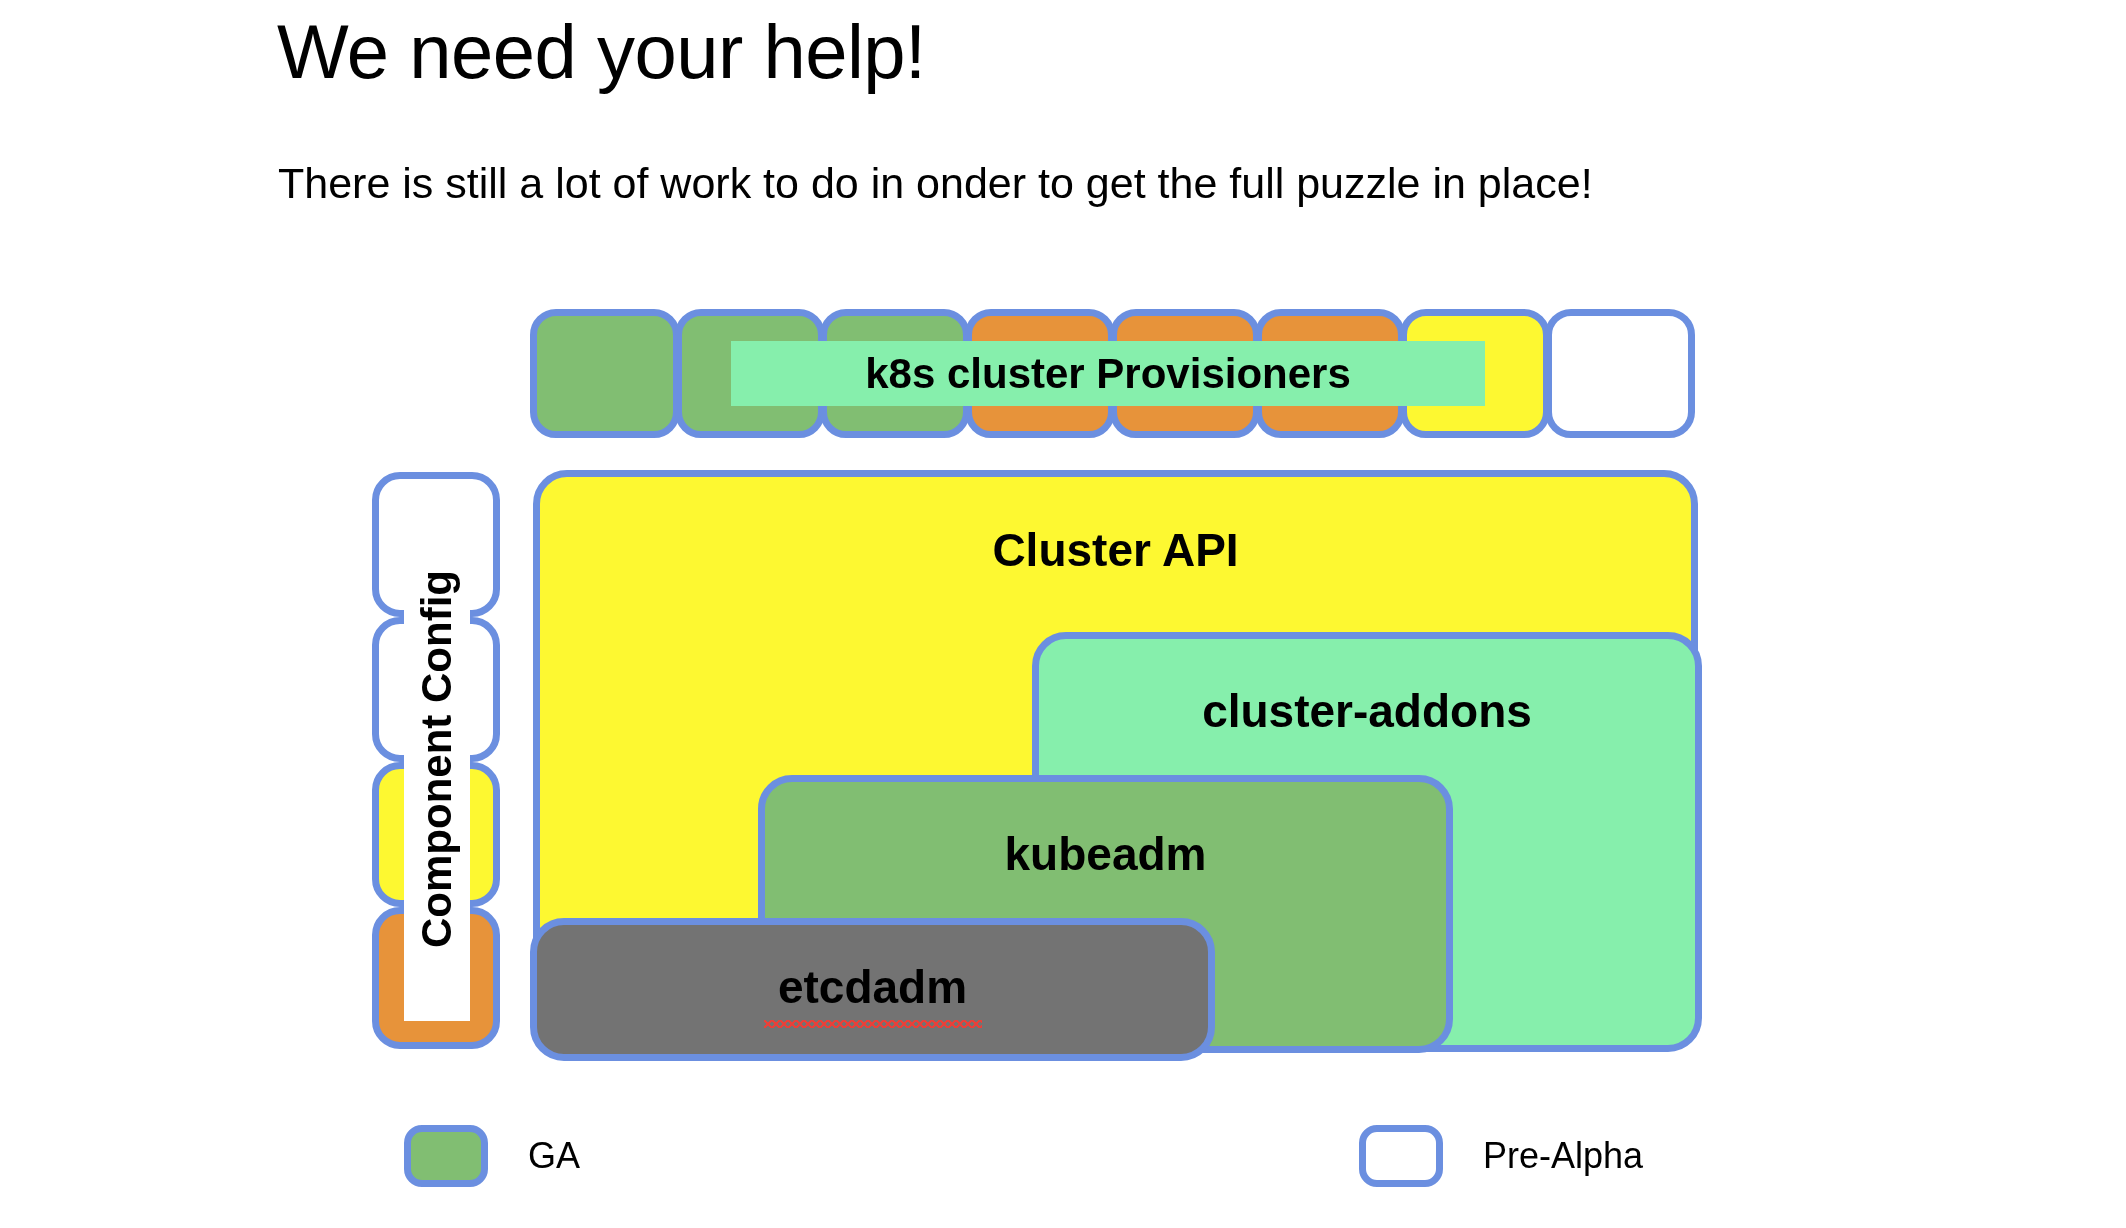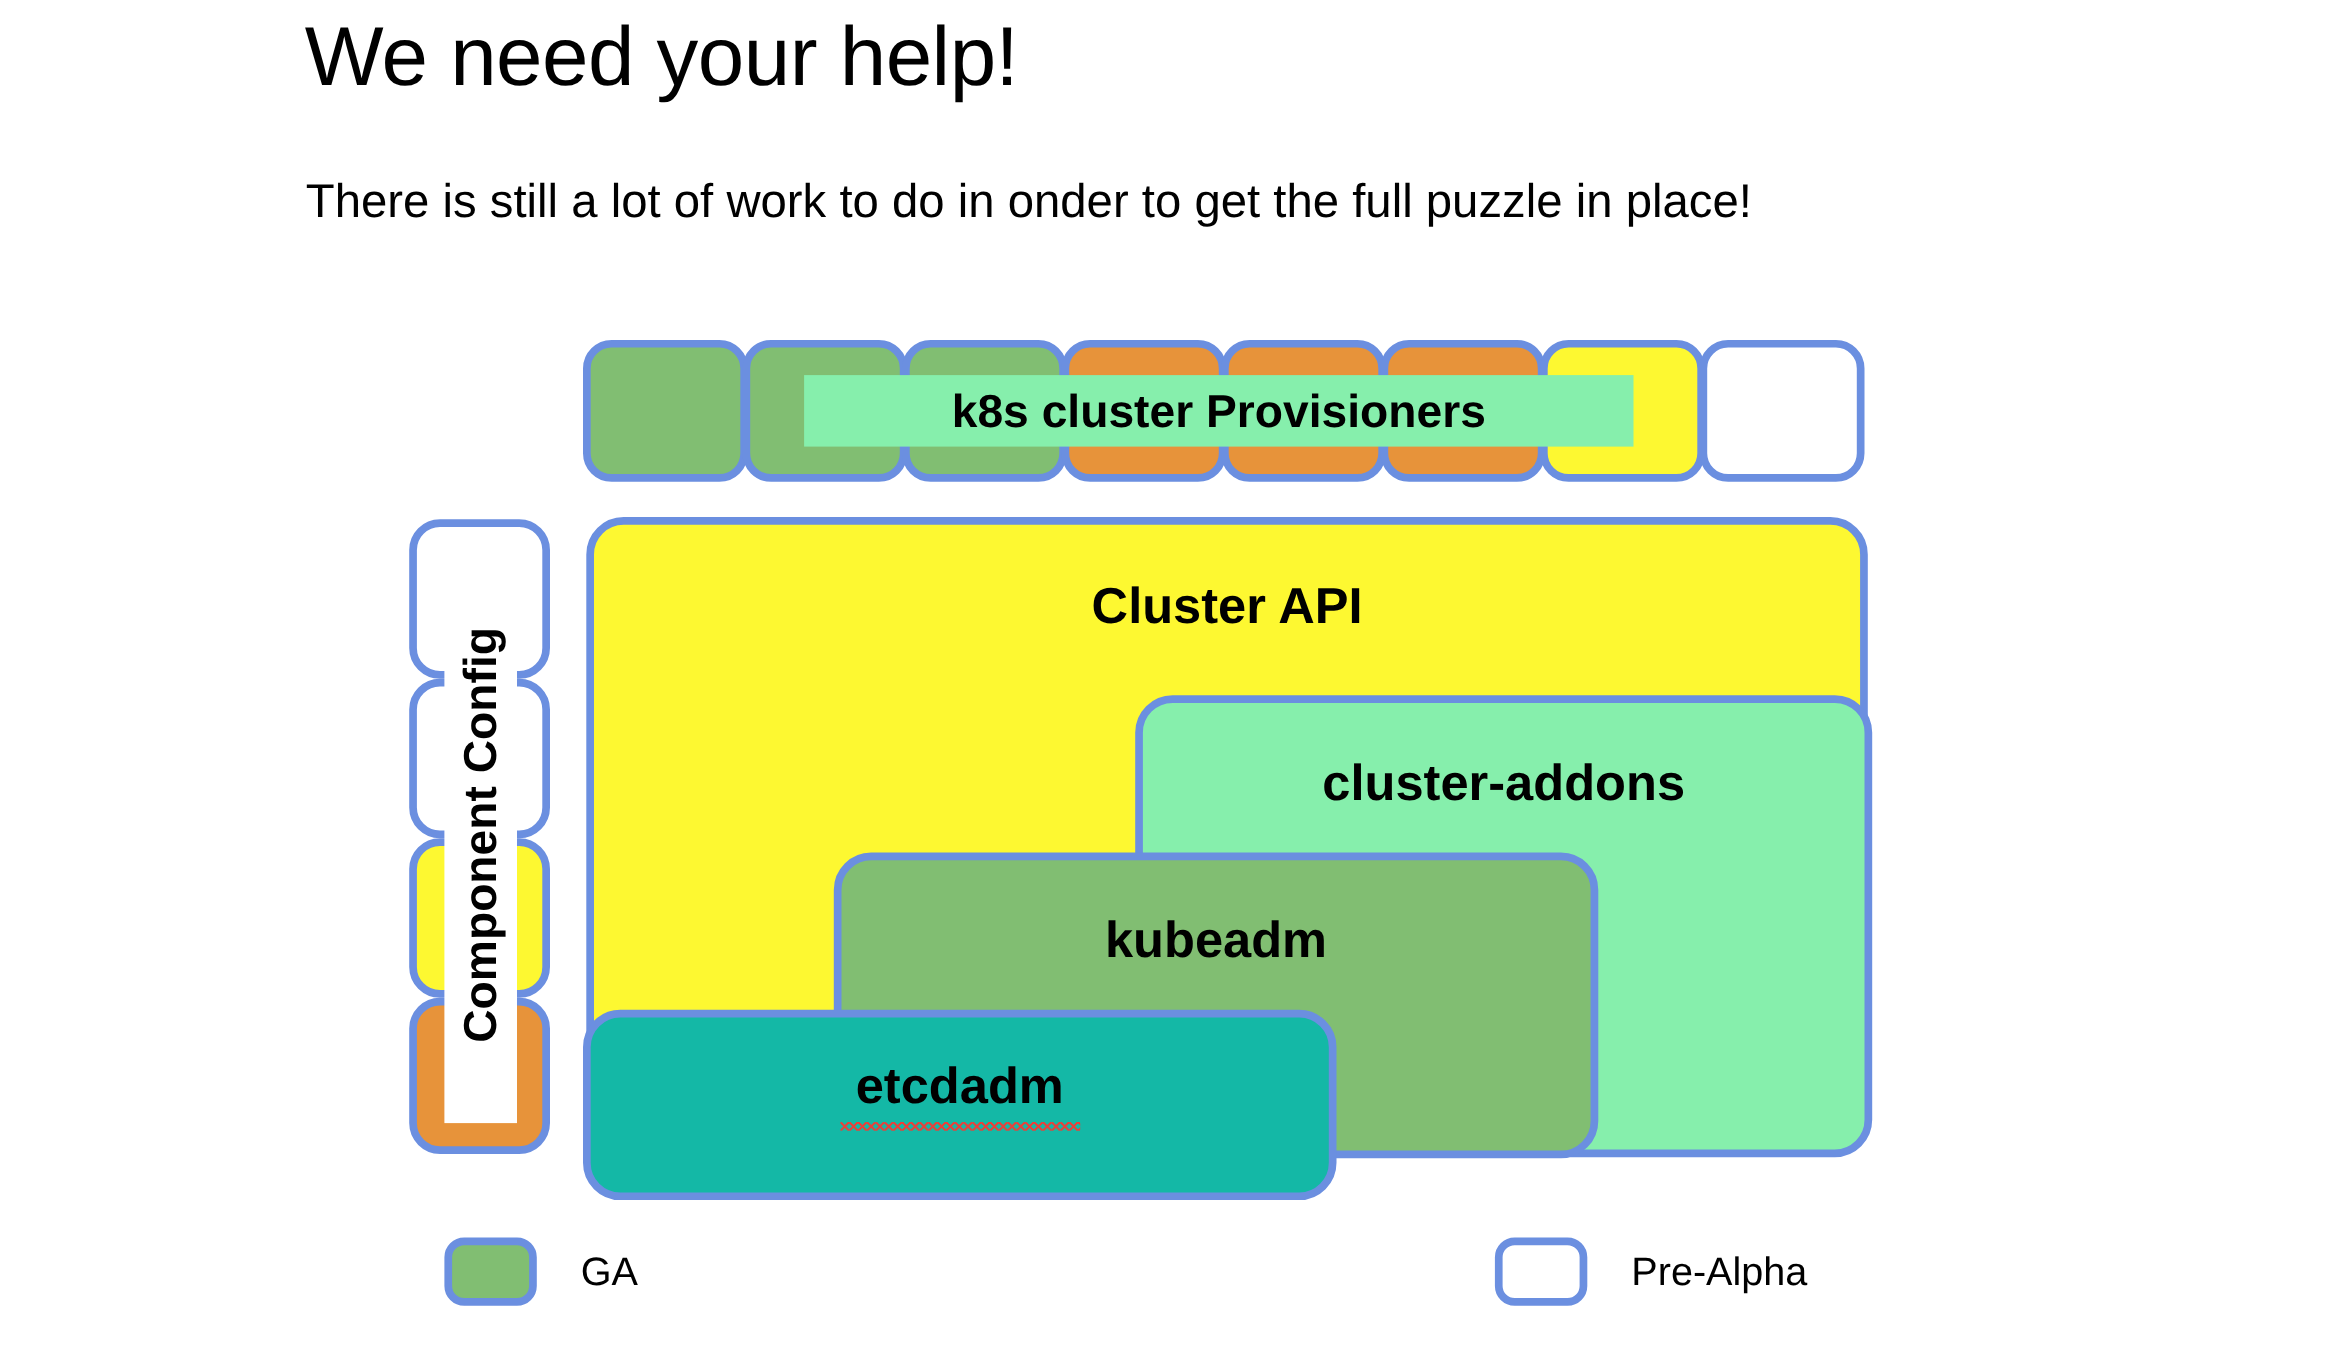--- a/index.html
+++ b/index.html
@@ -151,22 +151,22 @@
   #box-kubeadm {
     left: 758px;  top: 775px;
     width: 695px;  height: 278px;
     background: #81be72;
     z-index: 30;
   }
   #box-kubeadm .nest-label { top: 45px; }
 
   #box-etcdadm {
     left: 530px;  top: 918px;
-    width: 685px;  height: 173px;
-    background: #14b8a6;
+    width: 685px;  height: 143px;
+    background: #737373;
     z-index: 40;
   }
   #box-etcdadm .nest-label { top: 35px; }
 
   
   #etcdadm-spellcheck-squiggle {
     position: absolute;
     left: 50%;
     transform: translateX(-50%);
     top: 95px;

